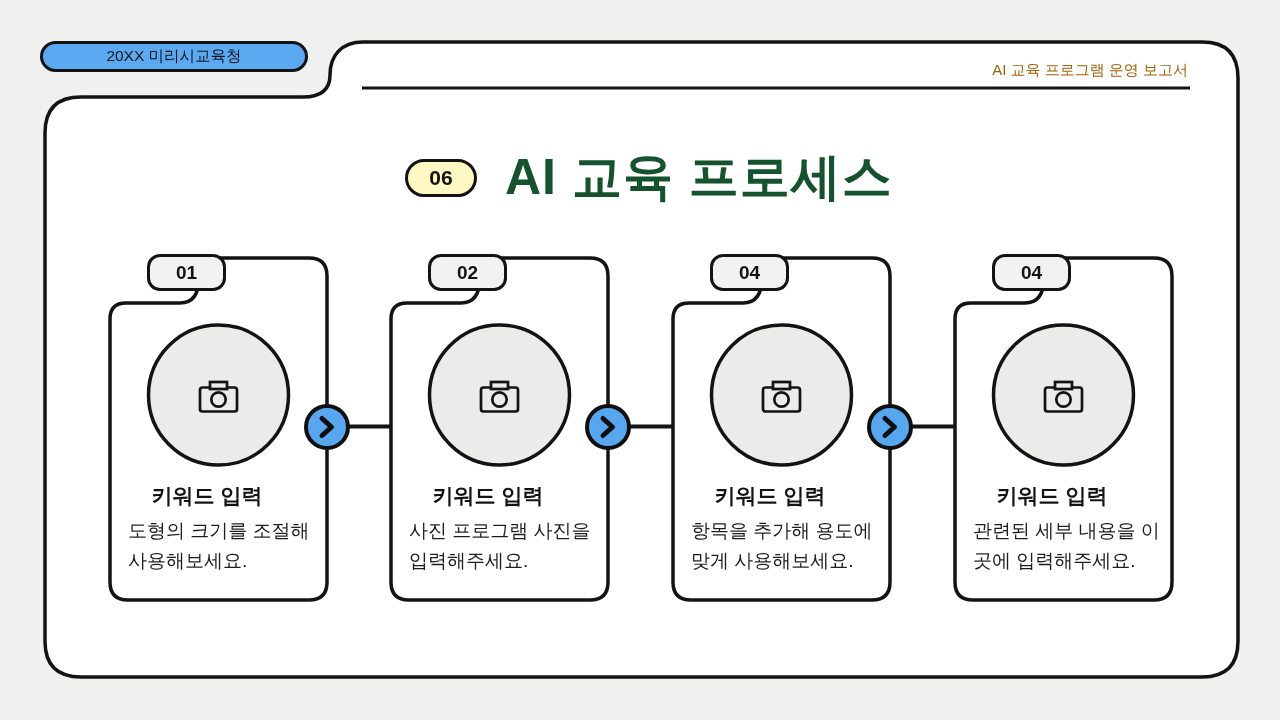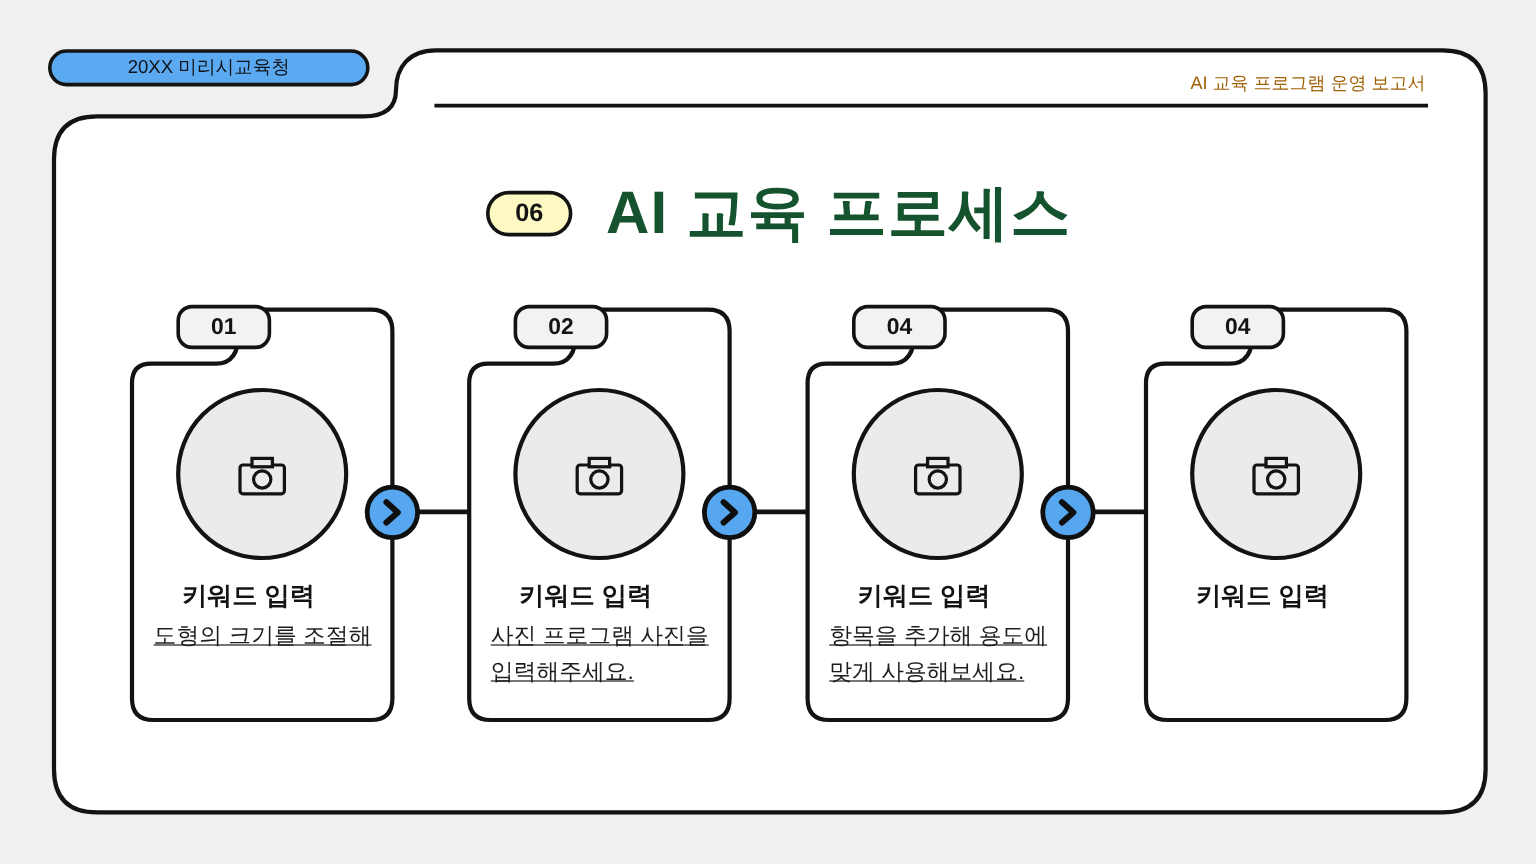--- a/index.html
+++ b/index.html
@@ -55,21 +55,21 @@
     box-sizing:border-box;
     display:flex;align-items:center;justify-content:center;
     font-size:19px;font-weight:600;color:#131313;margin-left:40px;
   }
   .step-title{
     position:absolute;left:0;top:228px;width:194px;
     text-align:center;font-size:21px;font-weight:700;color:#131313;
   }
   .step-desc{
     position:absolute;left:18px;top:262px;width:192px;
-    font-size:19px;font-weight:400;color:#1e1e1e;line-height:30px;text-decoration:underline;
+    font-size:19px;font-weight:400;color:#1e1e1e;line-height:30px;
   }
 </style>
 </head>
 <body>
 
 <svg class="bg" viewBox="0 0 1280 720">
 
   <path d="M 363,42 L 1202,42 Q 1238,42 1238,78 L 1238,641 Q 1238,677 1202,677
            L 81,677 Q 45,677 45,641 L 45,133 Q 45,97 81,97 L 303,97
            C 321,97 330,90 330,75 C 330,56 341,42 363,42 Z" fill="#ffffff" stroke="#131313" stroke-width="3.5"></path>
@@ -139,20 +139,21 @@
 <div class="abs header-caption">AI 교육 프로그램 운영 보고서</div>
 
 <div class="abs section-pill">06</div>
 <div class="abs slide-title">AI 교육 프로세스</div>
 
 <div class="abs step-text s1">
   <div class="step-tab">01</div>
   <div class="step-title">키워드 입력</div>
   <div class="step-desc">
     <div>도형의 크기를 조절해</div>
+    <div>사용해보세요.</div>
   </div>
 </div>
 
 <div class="abs step-text s2">
   <div class="step-tab">02</div>
   <div class="step-title">키워드 입력</div>
   <div class="step-desc">
     <div>사진 프로그램 사진을</div>
     <div>입력해주세요.</div>
   </div>
@@ -163,13 +164,17 @@
   <div class="step-title">키워드 입력</div>
   <div class="step-desc">
     <div>항목을 추가해 용도에</div>
     <div>맞게 사용해보세요.</div>
   </div>
 </div>
 
 <div class="abs step-text s4">
   <div class="step-tab">04</div>
   <div class="step-title">키워드 입력</div>
+  <div class="step-desc">
+    <div>관련된 세부 내용을 이</div>
+    <div>곳에 입력해주세요.</div>
+  </div>
 </div>
 
 </body></html>

